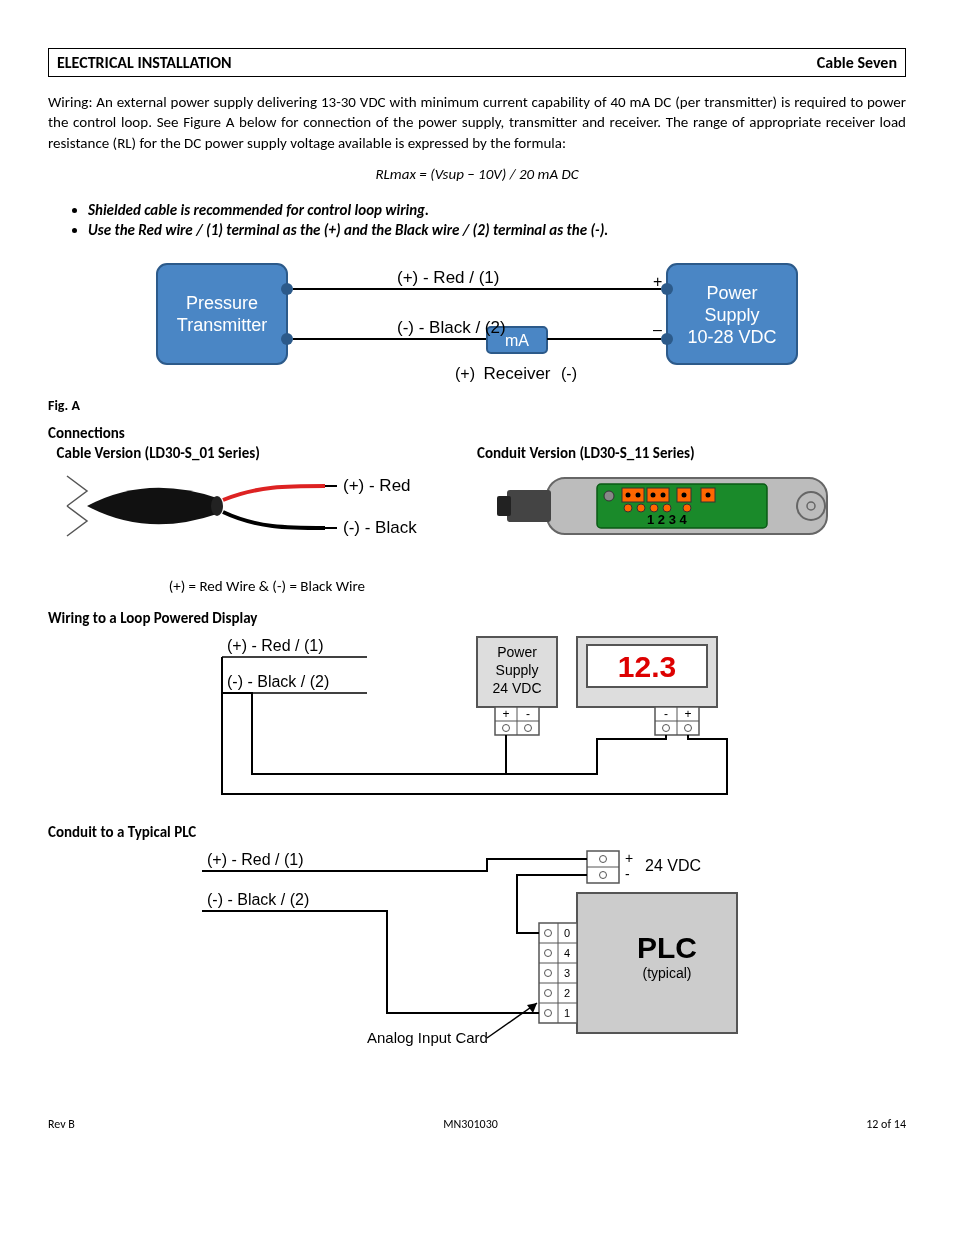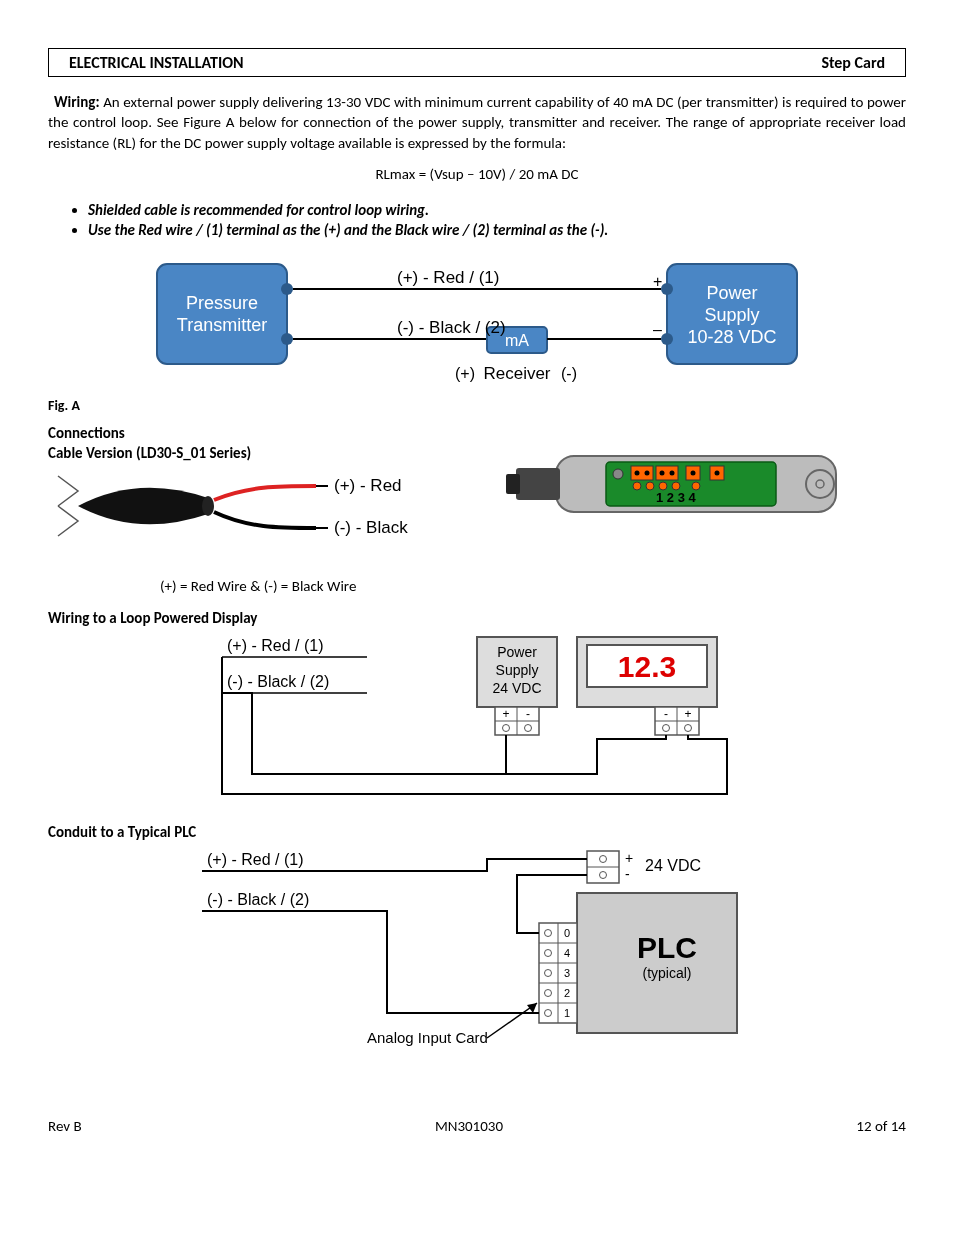--- a/index.html
+++ b/index.html
@@ -7,52 +7,52 @@
     font-size: 15px;
     color: #000;
     margin: 0;
     padding: 48px 48px 30px 48px;
     width: 954px;
     box-sizing: border-box;
     background: #fff;
   }
   .header-bar {
     border: 1.5px solid #000;
-    padding: 4px 20px;
+    padding: 4px 8px;
     display: flex;
     justify-content: space-between;
     font-weight: bold;
     font-size: 16px;
     margin-bottom: 14px;
   }
   .para {
     text-align: justify;
     line-height: 1.35;
     margin-bottom: 8px;
   }
-  .bold { font-weight: bold; margin-left: 6px; }
-  .formula { text-align: center; margin: 12px 0 18px 0; }
+  .bold { font-weight: normal; }
+  .formula { text-align: center; margin: 12px 0 18px 0; font-style: italic; }
   ul.notes { margin: 0 0 10px 40px; padding: 0; }
   ul.notes li { font-style: italic; font-weight: bold; margin-bottom: 2px; }
   .figA-wrap { text-align:center; margin: 6px 0 4px 0; }
   .figA-cap { font-weight:bold; font-size:14px; margin-bottom:10px;}
-  .conn-row { display:flex; justify-content:space-between; }
+  .conn-row { display:flex; justify-content:center; }
   .conn-col { width: 49%; }
   .section-title { font-weight: bold; margin-top: 6px; margin-bottom: 2px;}
   .sub-title { font-weight: bold; margin-bottom: 4px; }
   .legend { text-align:center; margin-top: 17px; font-size:15px;}
-  .footer { display:flex; justify-content:space-between; margin-top: 60px; font-size:15px;}
+  .footer { display:flex; justify-content:space-between; margin-top: 60px; font-size:12px;}
   svg text { font-family: Arial, sans-serif; }
 </style>
 </head>
 <body>
 
 <div class="header-bar">
   <span>ELECTRICAL INSTALLATION</span>
-  <span>Step Card</span>
+  <span>Cable Seven</span>
 </div>
 
 <p class="para">
   <span class="bold">Wiring:</span><span>  An external power supply delivering 13-30 VDC with minimum current capability of 40 mA DC (per transmitter) is required to power the control loop.  See Figure A below for connection of the power supply, transmitter and receiver.  The range of appropriate receiver load resistance (RL) for the DC power supply voltage available is expressed by the formula:</span>
 </p>
 
 <div class="formula">RLmax = (Vsup – 10V) / 20 mA DC</div>
 
 <ul class="notes">
   <li>Shielded cable is recommended for control loop wiring.</li>
@@ -113,20 +113,21 @@
       <text x="286" y="25" font-size="17">(+) - Red</text>
 
       <path d="M166,46 C200,62 230,62 268,62" stroke="#000" stroke-width="4" fill="none"></path>
       <line x1="268" y1="62" x2="280" y2="62" stroke="#000" stroke-width="2"></line>
       <text x="286" y="67" font-size="17">(-) - Black</text>
     </svg>
     <div class="legend">(+) = Red Wire   &amp;   (-) = Black Wire</div>
   </div>
 
   <div class="conn-col">
+    <div class="sub-title">Conduit Version (LD30-S_11 Series)</div>
     <svg width="380" height="90" viewBox="0 0 380 90">
 
       <rect x="70" y="12" width="280" height="56" rx="18" fill="#bcbcbc" stroke="#666" stroke-width="2"></rect>
 
       <rect x="30" y="24" width="44" height="32" fill="#444" rx="3"></rect>
       <rect x="20" y="30" width="14" height="20" fill="#222" rx="2"></rect>
 
       <circle cx="334" cy="40" r="14" fill="#bcbcbc" stroke="#666" stroke-width="2"></circle>
       <circle cx="334" cy="40" r="4" fill="none" stroke="#666" stroke-width="1.5"></circle>
 

